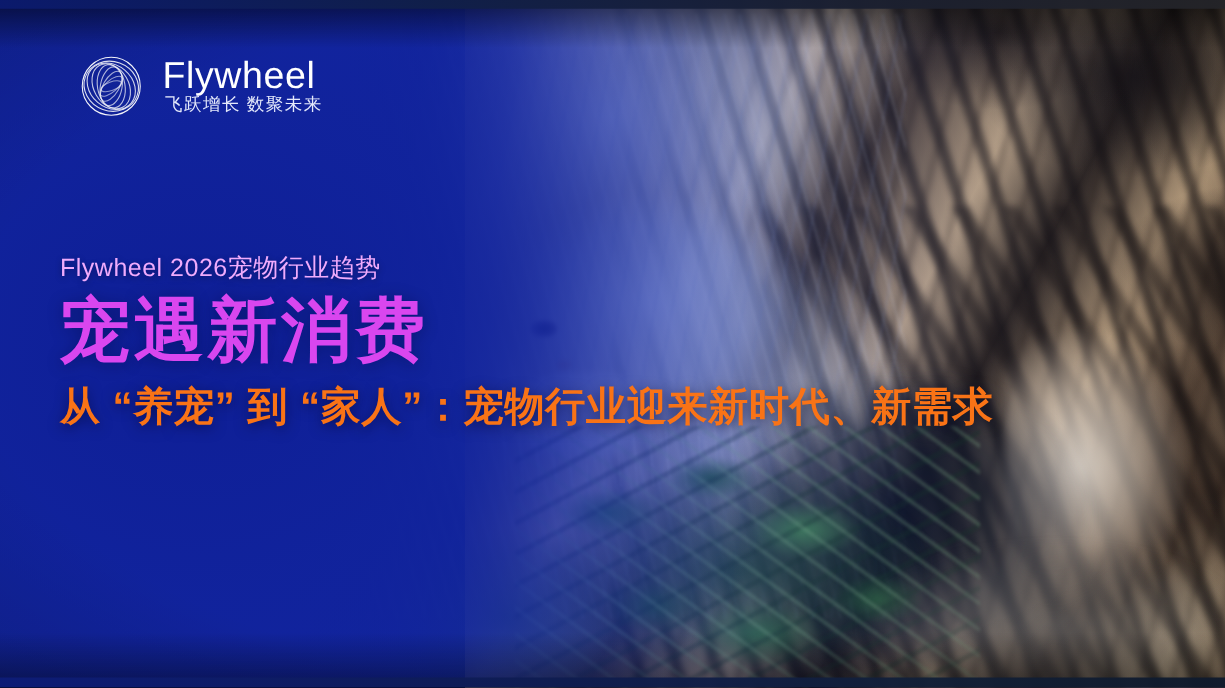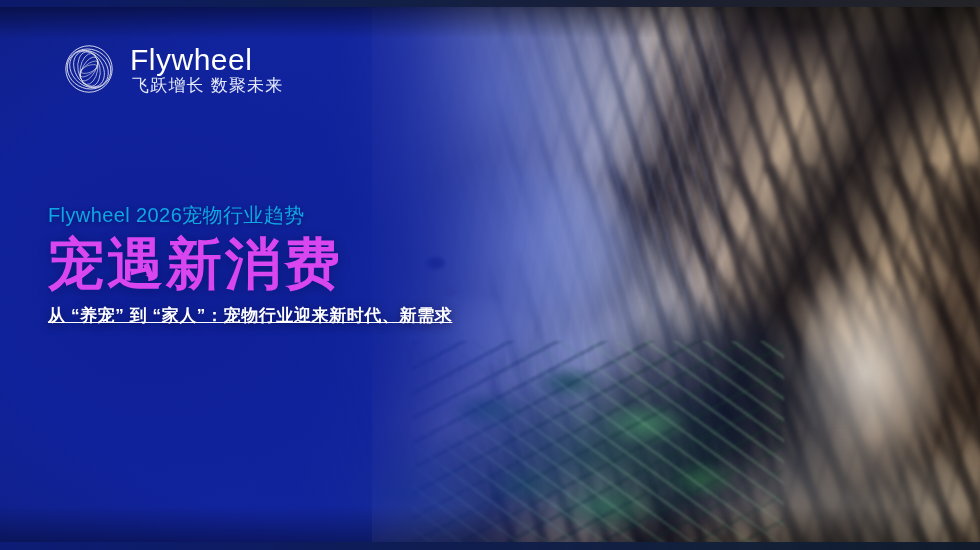--- a/index.html
+++ b/index.html
@@ -209,48 +209,47 @@
     display:flex; align-items:center; gap:12px;
   }
   .logo-mark { width:58px; height:58px; flex:0 0 auto; display:block; }
   .logo-text-col { display:flex; flex-direction:column; gap:2px; }
   .logo-wordmark {
     font-size:30px; font-weight:400; color:#ffffff;
     letter-spacing:0.5px; line-height:1.0;
     font-family:"Liberation Sans", sans-serif;
   }
   .logo-tagline {
-    font-size:17px; color:#e4e9fb; letter-spacing:1.2px;
+    font-size:14px; color:#e4e9fb; letter-spacing:1.2px;
     line-height:1.0; padding-left:2px; white-space:nowrap;
-    font-family:Liberation Sans, sans-serif;
+    font-family:Liberation Serif, serif;
   }
 
   
   .text-block { position:absolute; left:48px; top:203px; }
 
   .eyebrow {
-    font-size:20px; color:#0ea5e9; font-weight:400;
+    font-size:20px; color:#f0abfc; font-weight:400;
     letter-spacing:0.4px; line-height:1.25;
     text-shadow:0 1px 5px rgba(0,0,0,0.34);
     white-space:nowrap;
   }
   .headline {
     margin-top:7px;
     font-size:56px; font-weight:700; color:#d946ef;
     letter-spacing:3px; line-height:1.04;
     text-shadow:0 2px 12px rgba(0,10,60,0.42);
     white-space:nowrap;
   }
   .subheadline {
     margin-top:12px;
-    font-size:17px; font-weight:700; color:#ffffff;
+    font-size:32px; font-weight:700; color:#f97316;
     letter-spacing:0.6px; line-height:1.25;
     text-shadow:0 2px 10px rgba(0,6,40,0.58);
     white-space:nowrap;
-    text-decoration:underline;
   }
 </style>
 </head>
 <body>
 
 <div class="slide">
 
   <div class="photo">
     <div class="fur-base"></div>
     <div class="fur-stripes"></div>

